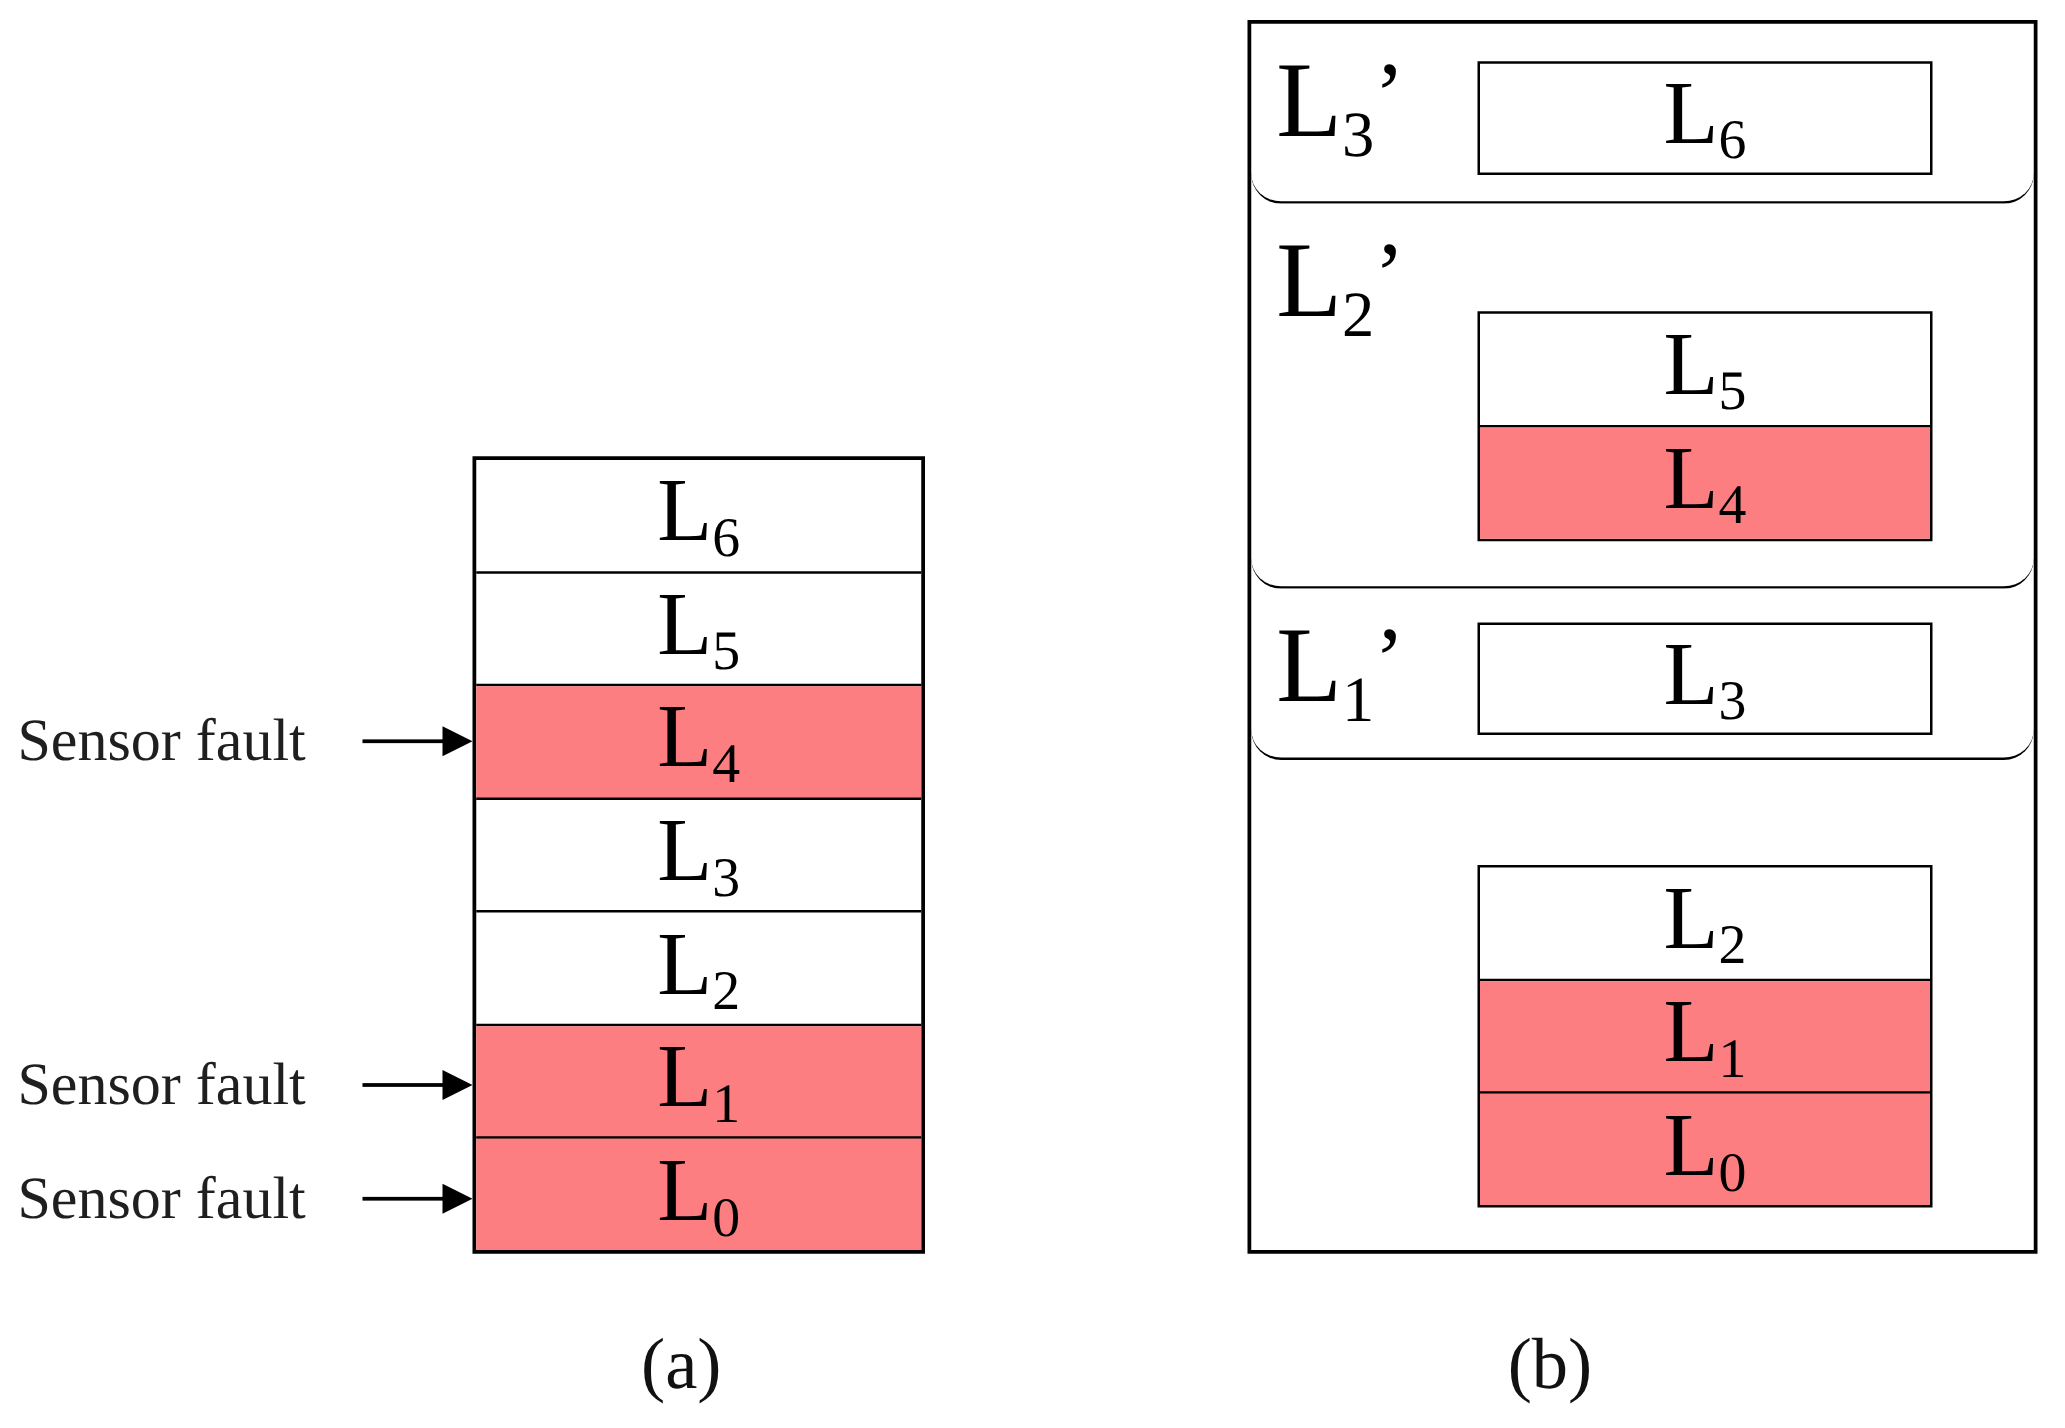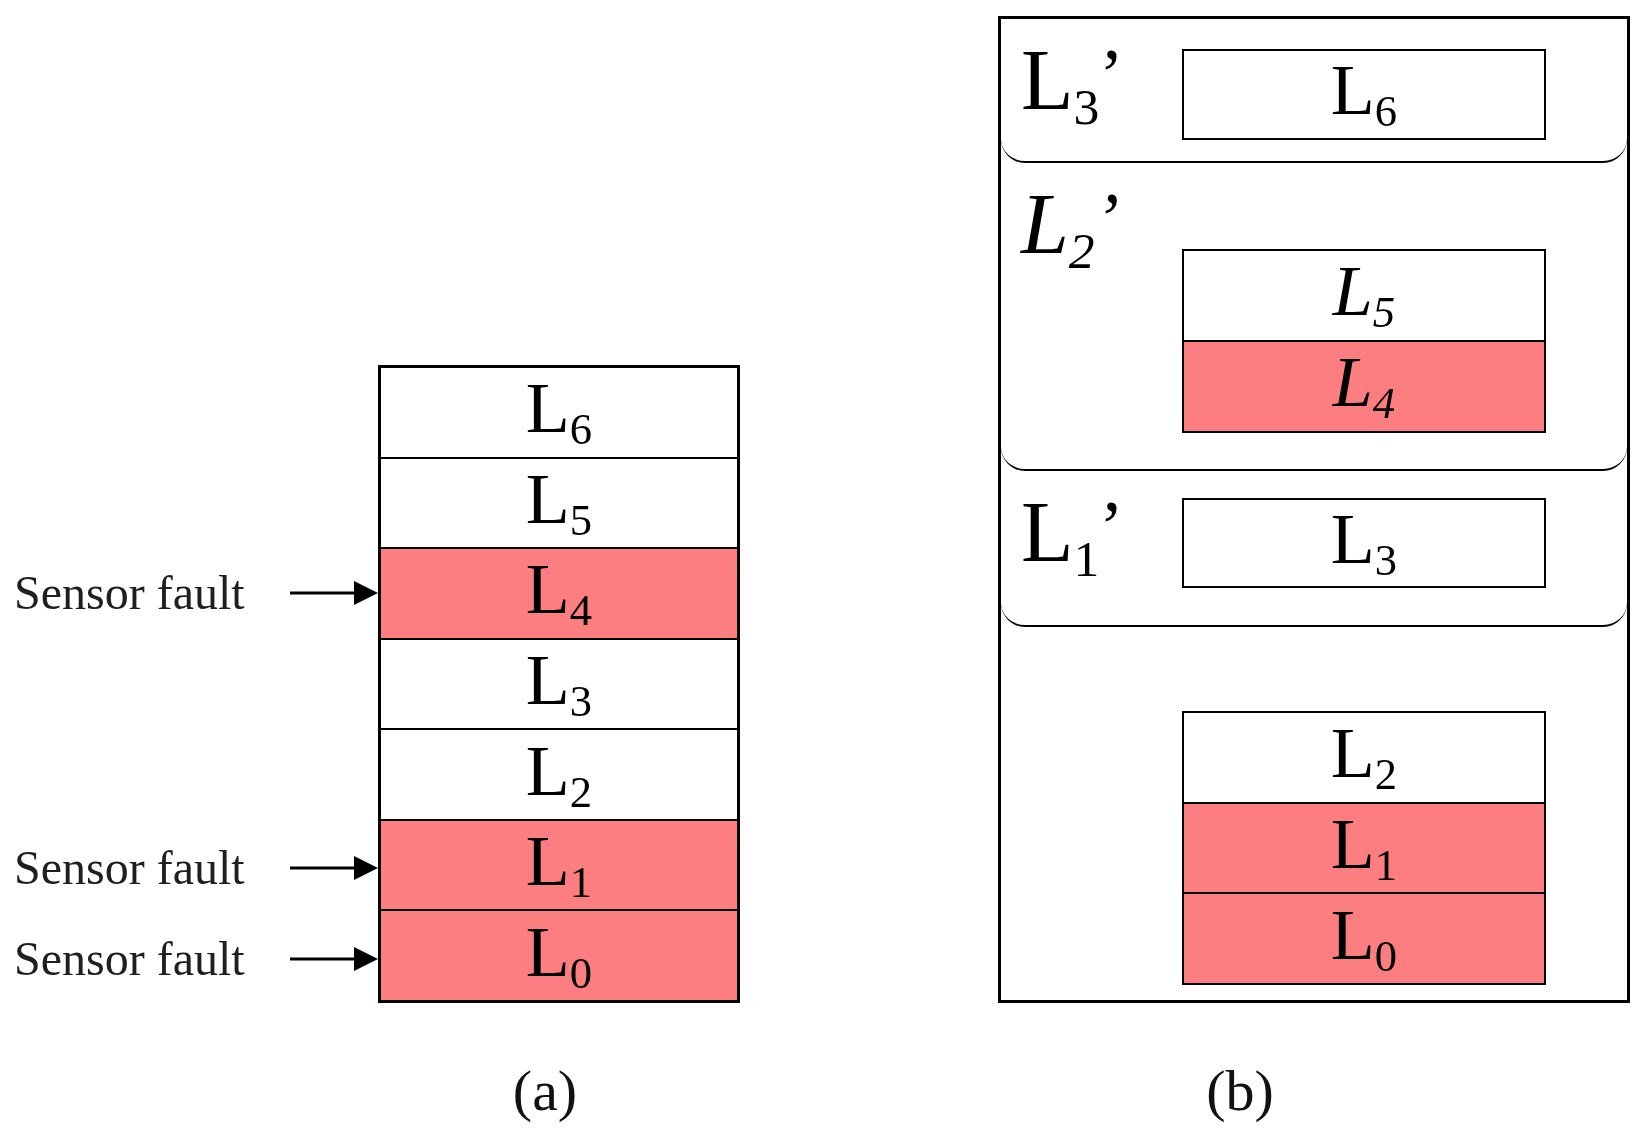--- a/index.html
+++ b/index.html
@@ -133,32 +133,32 @@
 
   <div class="panel-b" id="panel-b">
       <div class="section" style="height: 144px;">
         <span class="section-label">L<sub>3</sub><span class="prime">’</span></span>
         <div class="inner-box" style="top: 30px; height: 91px;">
           <div class="row">
             <span class="layer-label">L<sub>6</sub></span>
           </div>
         </div>
       </div>
-      <div class="section" style="height: 308px; font-style: italic;">
+      <div class="section" style="height: 308px;">
         <span class="section-label">L<sub>2</sub><span class="prime">’</span></span>
         <div class="inner-box" style="top: 86px; height: 184px;">
           <div class="row">
             <span class="layer-label">L<sub>5</sub></span>
           </div>
           <div class="row" style="background: rgb(252, 126, 128);">
             <span class="layer-label">L<sub>4</sub></span>
           </div>
         </div>
       </div>
-      <div class="section" style="height: 156px; text-align: right;">
+      <div class="section" style="height: 137px; text-align: right;">
         <span class="section-label">L<sub>1</sub><span class="prime">’</span></span>
         <div class="inner-box" style="top: 27px; height: 90px;">
           <div class="row">
             <span class="layer-label">L<sub>3</sub></span>
           </div>
         </div>
       </div>
       <div class="section">
         <div class="inner-box" style="top: 84px; height: 274px;">
           <div class="row">

